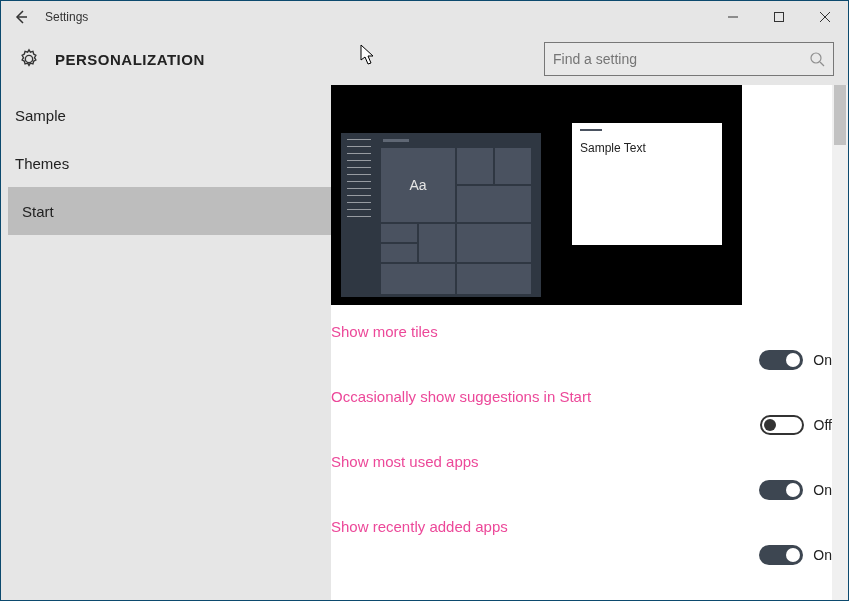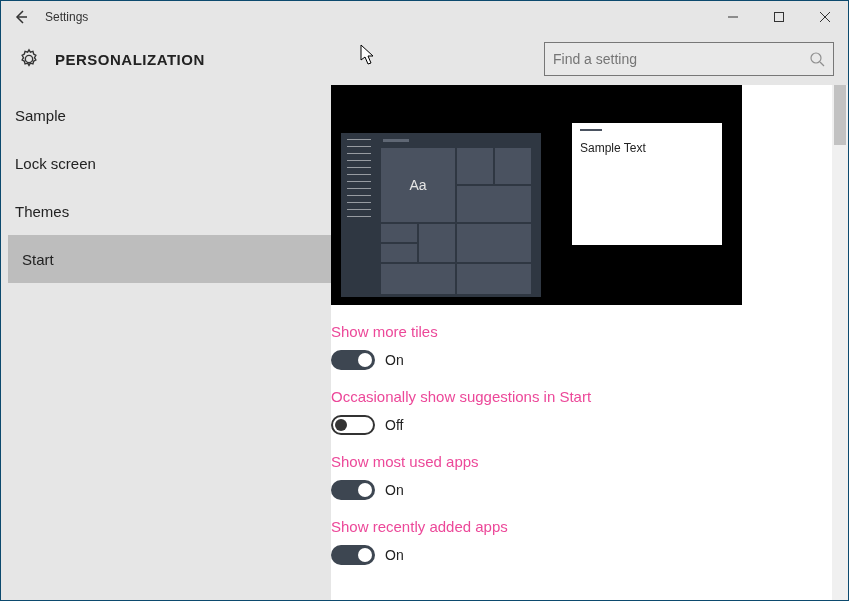--- a/index.html
+++ b/index.html
@@ -50,21 +50,21 @@
   .r3 { left:76px; top:76px; width:74px; height:38px; }
   .r4 { left:0; top:116px; width:74px; height:30px; }
   .r5 { left:76px; top:116px; width:74px; height:30px; }
   .window-panel { position:absolute; right:20px; top:38px; width:150px; height:122px; background:#fff; }
   .wp-accent { position:absolute; left:8px; top:6px; width:22px; height:2px; background:#4a5260; }
   .wp-text { position:absolute; left:8px; top:18px; font-size:12px; color:#222; }
   
   .settings { padding: 18px 0 0 0; }
   .setting { margin-bottom: 18px; }
   .setting-label { font-size: 15px; color: #ec4899; margin-bottom: 10px; }
-  .toggle-row { display:flex; align-items:center; gap:10px; }
+  .toggle-row { display:flex; align-items:center; gap:10px;justify-content:flex-end; }
   .toggle { width:44px; height:20px; border-radius:10px; position:relative; }
   .toggle.on { background:#3d4651; }
   .toggle.on .knob { position:absolute; right:3px; top:3px; width:14px; height:14px; border-radius:50%; background:#fff; }
   .toggle.off { background:#fff; border:2px solid #333; width:44px; height:20px; box-sizing:border-box; }
   .toggle.off .knob { position:absolute; left:2px; top:2px; width:12px; height:12px; border-radius:50%; background:#333; }
   .toggle-text { font-size:14px; color:#222; }
   
   .cursor { position:absolute; left:360px; top:44px; width:16px; height:22px; pointer-events:none; z-index:1000; }
 </style>
 </head>
@@ -112,23 +112,20 @@
           <circle cx="7" cy="7" r="5" stroke="#555" stroke-width="1.2" fill="none"></circle>
           <path d="M11 11 L15 15" stroke="#555" stroke-width="1.2"></path>
         </svg>
     </div>
   </div>
 
   <div class="body">
     <div class="sidebar">
       <div class="nav-item">
           <span>Sample</span>
-        </div>
-      <div class="nav-item">
-          <span>Lock screen</span>
         </div>
       <div class="nav-item">
           <span>Themes</span>
         </div>
       <div class="nav-item selected">
           <span>Start</span>
         </div>
     </div>
 
     <div class="content-wrap">

